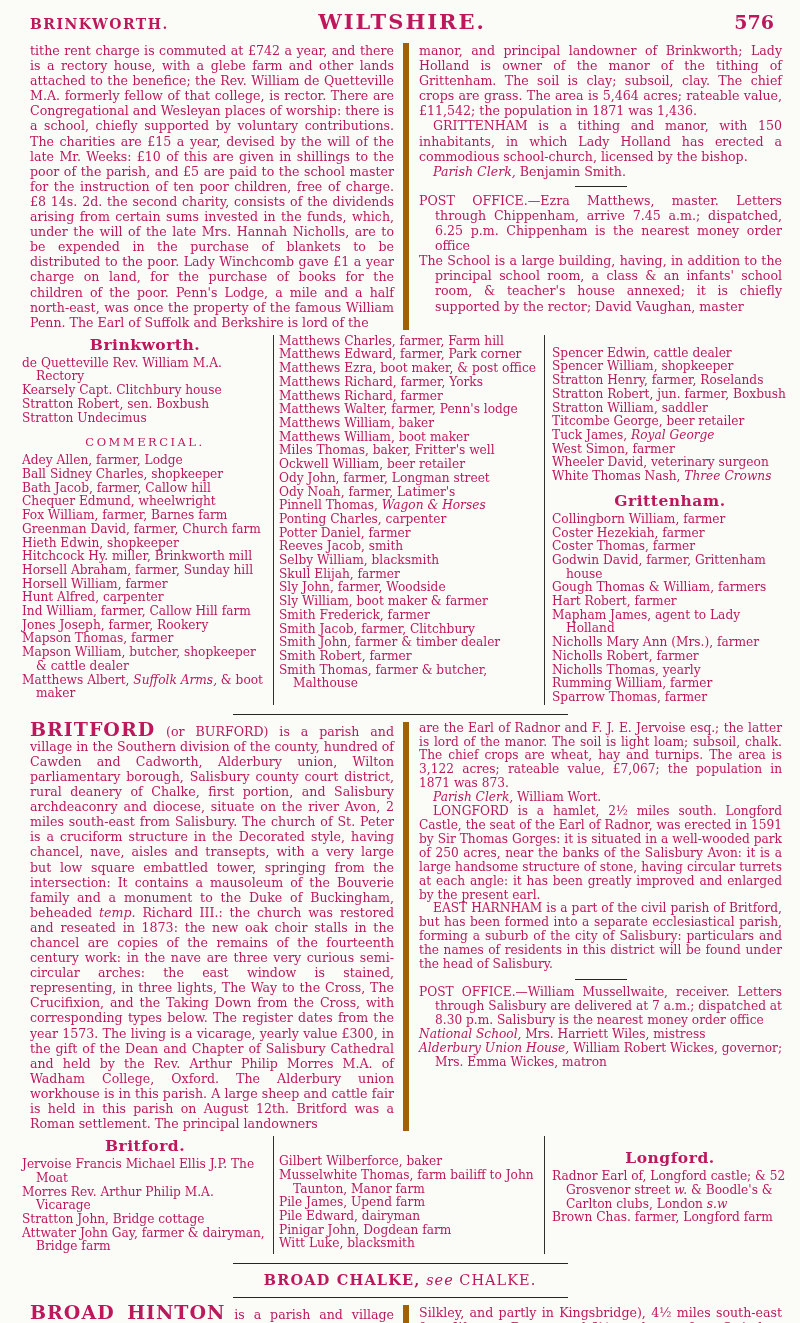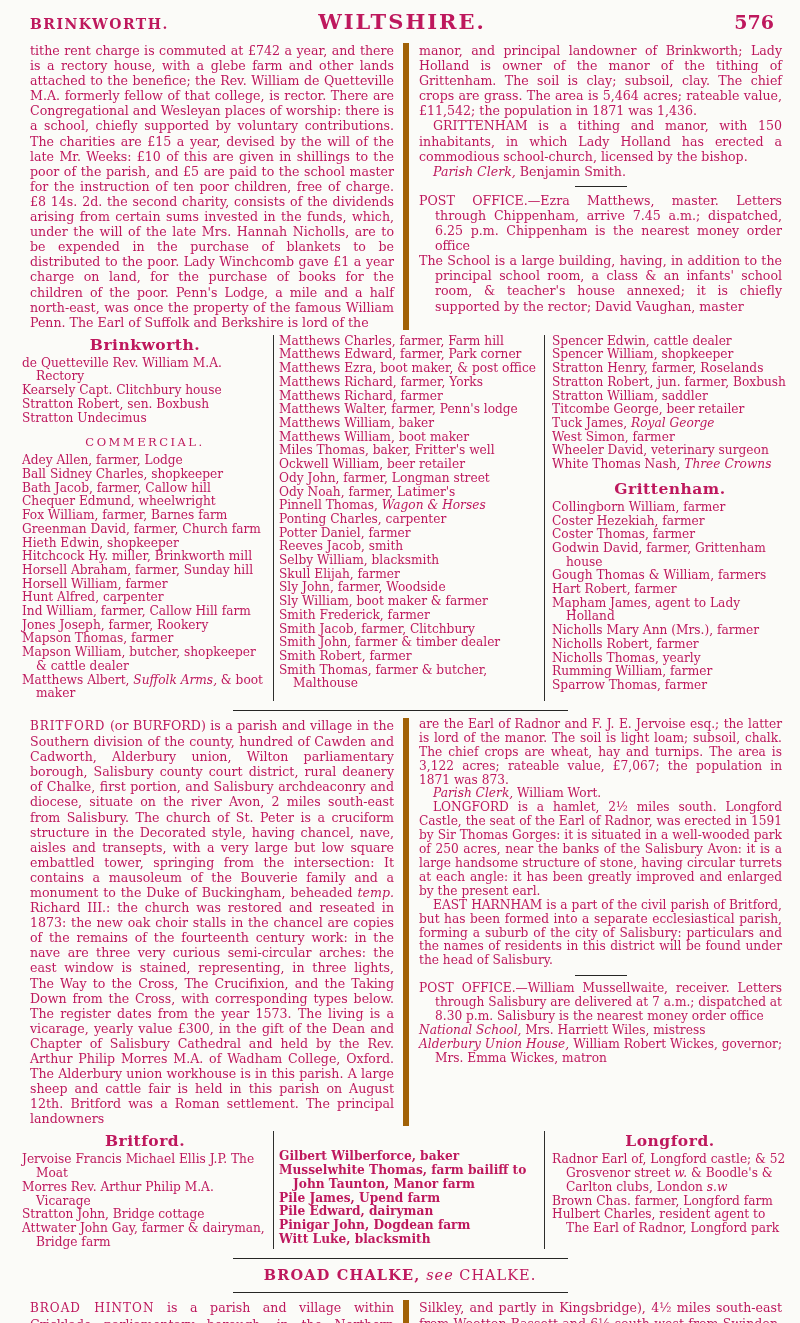--- a/index.html
+++ b/index.html
@@ -15,32 +15,32 @@
   .rh-right { flex:1; text-align:right; font-size:19px; font-weight:700; }
 
   
   .twocol { display:flex; margin:7px 18px 0 30px; }
   .colL { width:364px; padding-right:9px; border-right:6px solid #a16207; }
   .colR { flex:1; padding-left:10px; }
   .para { margin:0; text-align:justify; font-size:12.6px; line-height:15.1px; }
   .para.indent { text-indent:14px; }
   .para.hang { padding-left:16px; text-indent:-16px; }
   .tight .para { font-size:12.2px; line-height:13.9px; }
-  .lead { font-size:12px; letter-spacing:1px; font-weight:400; }
+  .lead { font-size:19px; letter-spacing:1px; font-weight:700; }
 
   
   .threecol { display:flex; margin:5px 12px 0 22px; }
   .d1 { width:246px; padding-right:5px; border-right:1px solid #2e2e2c; }
   .d2 { width:260px; padding:0 5px; border-right:1px solid #2e2e2c; }
-  .d3 { flex:1; padding-left:7px; }
+  .d3 { flex:1; padding-left:7px;margin-top:12px; }
   .dir-heading { text-align:center; font-size:15.5px; font-weight:700; margin:0 0 3px; letter-spacing:.5px; }
   .dir-heading.mt { margin-top:7px; }
   .sub-heading { text-align:center; font-size:11.5px; font-weight:400; letter-spacing:2.5px; margin:10px 0 5px; }
   .entry { font-size:12.2px; line-height:13.7px; margin:0; padding-left:14px; text-indent:-14px; text-align:left; }
-  .pad-top { padding-top:19px;font-weight:bold; }
+  .pad-top { padding-top:19px; }
 
   
   .hrule { border:0; border-top:1.5px solid #262624; width:335px; margin:9px auto 6px; height:0; }
   .short-rule { border-top:1px solid #262624; width:52px; margin:7px auto 6px; height:0; }
 
   
   .cross-ref { text-align:center; font-size:14.5px; font-weight:400; margin:7px 0 3px; letter-spacing:1px; }
   .cross-ref b { font-weight:700; letter-spacing:1.2px; }
 </style>
 </head>
@@ -193,21 +193,20 @@
           <p class="entry">Pile Edward, dairyman</p>
           <p class="entry">Pinigar John, Dogdean farm</p>
           <p class="entry">Witt Luke, blacksmith</p>
         </div>
     </div>
     <div class="d3">
       <h3 class="dir-heading">Longford.</h3>
       <div>
           <p class="entry">Radnor Earl of, Longford castle; &amp; 52 Grosvenor street <i>w.</i> &amp; Boodle's &amp; Carlton clubs, London <i>s.w</i></p>
           <p class="entry">Brown Chas. farmer, Longford farm</p>
-          <p class="entry">Hulbert Charles, resident agent to The Earl of Radnor, Longford park</p>
         </div>
     </div>
   </section>
 
   <div class="hrule"></div>
 
   <h2 class="cross-ref"><b>BROAD CHALKE,</b><span> <i>see</i> CHALKE.</span></h2>
 
   <div class="hrule"></div>
 

